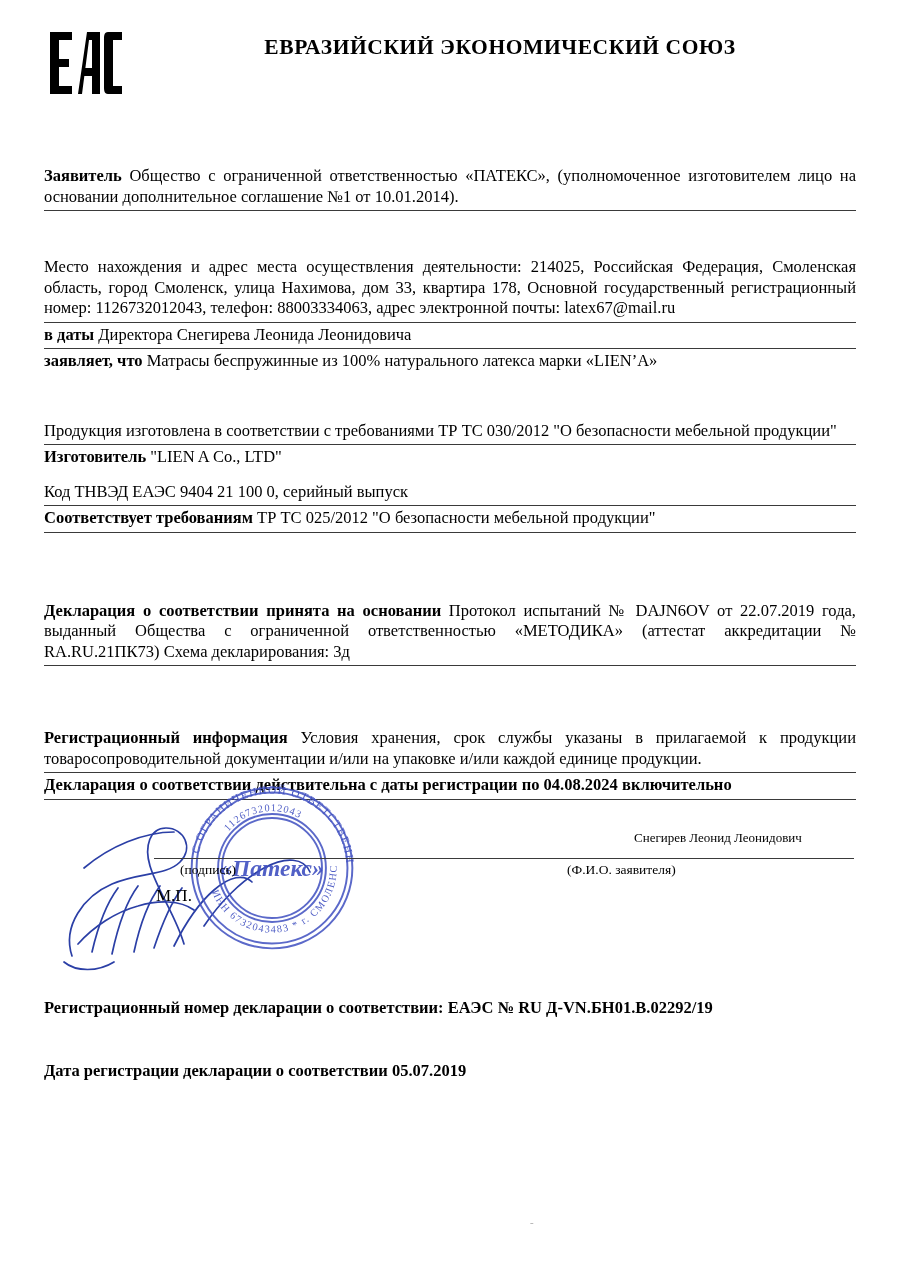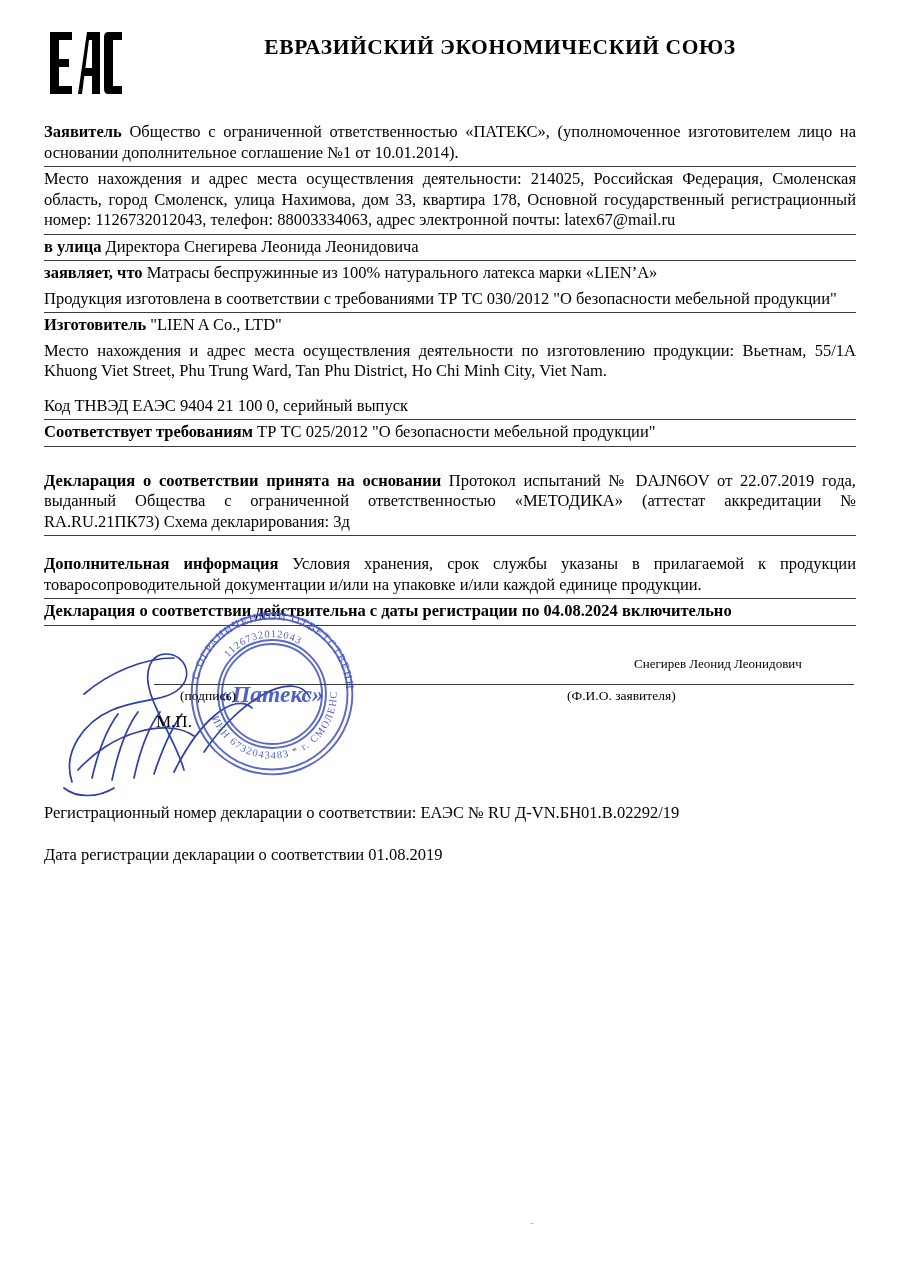--- a/index.html
+++ b/index.html
@@ -66,21 +66,21 @@
   .row {
     position: relative;
     padding: 2px 0 3px 0;
     font-size: 16.5px;
     line-height: 20.5px;
   }
   .rule {
     border-bottom: 1px solid #3a3a3a;
   }
   .b { font-weight: bold; }
-  .just { text-align: justify; }
+  .just { text-align: justify; margin-top: 44px; }
 
   .gap-sm { height: 9px; }
   .gap-md { height: 16px; }
   .gap-lg { height: 22px; }
 
   
   .sign-area {
     position: relative;
     margin-top: 26px;
     height: 150px;
@@ -126,22 +126,23 @@
     left: 130px;
     top: -56px;
     width: 196px;
     height: 196px;
     pointer-events: none;
   }
 
   .footer-line {
     position: relative;
     font-size: 16.5px;
-    font-weight: normal;
+    font-weight: bold;
     line-height: 22px;
+    margin-top: 21px;
   }
   .footer-gap { height: 20px; }
 
   .faint-mark {
     position: absolute;
     left: 528px;
     top: 1212px;
     font-size: 13px;
     color: #b9b9b9;
   }
@@ -181,41 +182,38 @@
     <div class="row rule just">
       <span class="b">Заявитель</span>
       <span>Общество с ограниченной ответственностью «ПАТЕКС», (уполномоченное изготовителем лицо на основании дополнительное соглашение №1 от 10.01.2014).</span>
     </div>
 
     <div class="row rule just">
       <span>Место нахождения и адрес места осуществления деятельности: 214025, Российская Федерация, Смоленская область, город Смоленск, улица Нахимова, дом 33, квартира 178, Основной государственный регистрационный номер: 1126732012043, телефон: 88003334063, адрес электронной почты: latex67@mail.ru</span>
     </div>
 
     <div class="row rule">
-      <span class="b">в улица</span>
+      <span class="b">в даты</span>
       <span>Директора Снегирева Леонида Леонидовича</span>
     </div>
 
     <div class="row">
       <span class="b">заявляет, что</span>
       <span>Матрасы беспружинные из 100% натурального латекса марки «LIEN’A»</span>
     </div>
 
     <div class="row rule just">
       <span>Продукция изготовлена в соответствии с требованиями ТР ТС 030/2012 "О безопасности мебельной продукции"</span>
     </div>
 
     <div class="row">
       <span class="b">Изготовитель</span>
       <span>"LIEN A Co., LTD"</span>
     </div>
 
-    <div class="row just">
-      <span>Место нахождения и адрес места осуществления деятельности по изготовлению продукции: Вьетнам, 55/1A Khuong Viet Street, Phu Trung Ward, Tan Phu District, Ho Chi Minh City, Viet Nam.</span>
-    </div>
 
     <div class="gap-sm"></div>
 
     <div class="row rule">
       <span>Код ТНВЭД ЕАЭС 9404 21 100 0, серийный выпуск</span>
     </div>
 
     <div class="row rule">
       <span class="b">Соответствует требованиям</span>
       <span>ТР ТС 025/2012 "О безопасности мебельной продукции"</span>
@@ -224,21 +222,21 @@
     <div class="gap-lg"></div>
 
     <div class="row rule just">
       <span class="b">Декларация о соответствии принята на основании</span>
       <span>Протокол испытаний № DAJN6OV от 22.07.2019 года, выданный Общества с ограниченной ответственностью «МЕТОДИКА» (аттестат аккредитации № RA.RU.21ПК73) Схема декларирования: 3д</span>
     </div>
 
     <div class="gap-md"></div>
 
     <div class="row rule just">
-      <span class="b">Дополнительная информация</span>
+      <span class="b">Регистрационный информация</span>
       <span>Условия хранения, срок службы указаны в прилагаемой к продукции товаросопроводительной документации и/или на упаковке и/или каждой единице продукции.</span>
     </div>
 
     <div class="row rule b">
       <span>Декларация о соответствии действительна с даты регистрации по 04.08.2024 включительно</span>
     </div>
 
     <div class="sign-area">
 
       <svg class="scribble" viewBox="0 0 300 210">
@@ -284,17 +282,17 @@
 
       <div class="sign-line"></div>
       <div class="sign-name">Снегирев Леонид Леонидович</div>
       <div class="sign-caption left">(подпись)</div>
       <div class="sign-caption right">(Ф.И.О. заявителя)</div>
       <div class="mp">М.П.</div>
     </div>
 
     <div class="footer-line">Регистрационный номер декларации о соответствии: ЕАЭС № RU Д-VN.БН01.В.02292/19</div>
     <div class="footer-gap"></div>
-    <div class="footer-line">Дата регистрации декларации о соответствии 01.08.2019</div>
+    <div class="footer-line">Дата регистрации декларации о соответствии 05.07.2019</div>
   </div>
 
   <div class="faint-mark">۔</div>
 </div>
 
 </body></html>

